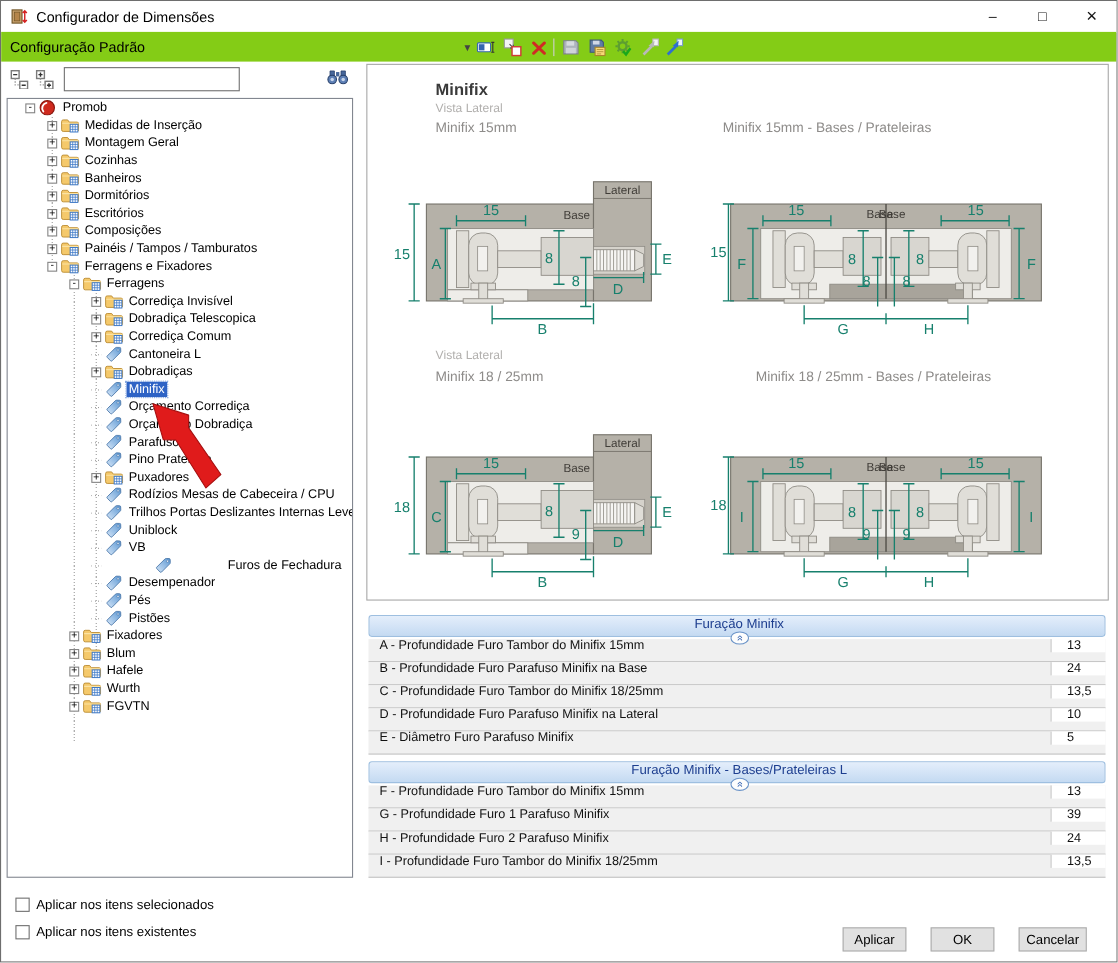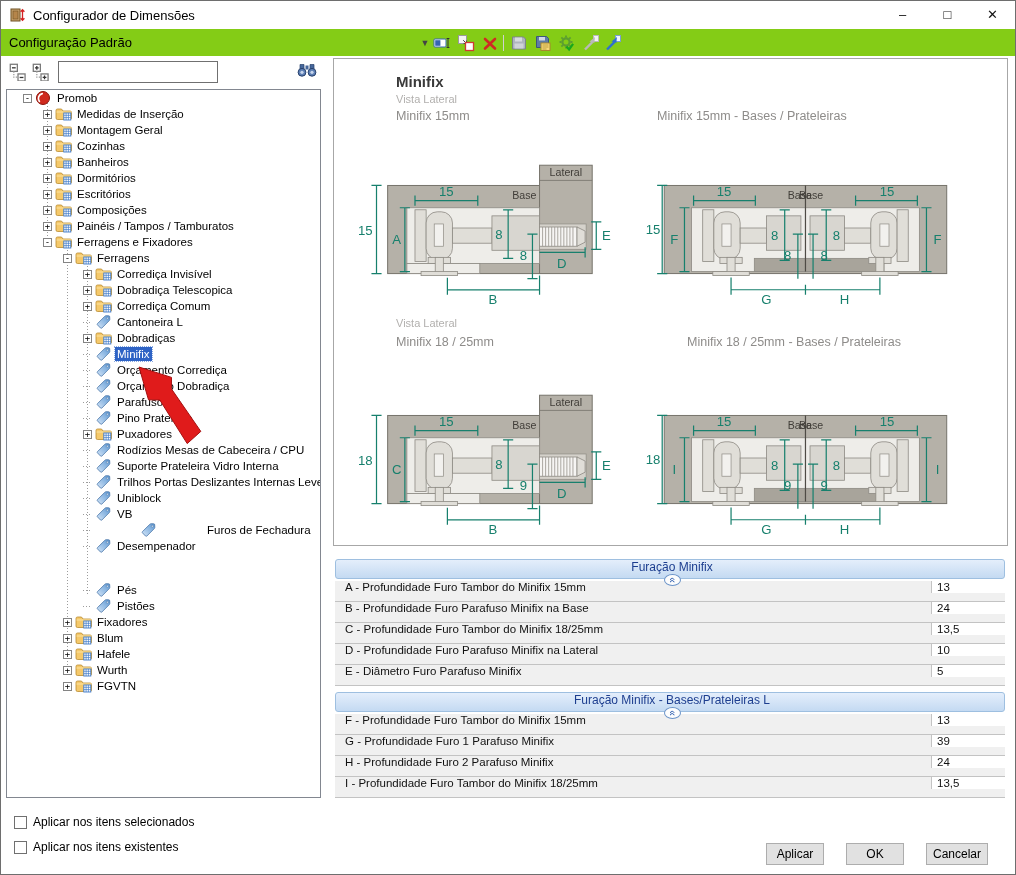--- a/index.html
+++ b/index.html
@@ -53,21 +53,21 @@
   .dimt{fill:#17806d;font-size:13px;text-anchor:middle;}
   .labt{fill:#403d38;font-size:10.5px;text-anchor:middle;}
   
   .tables{position:absolute;left:334px;top:558px;width:670px;}
   .tblsec{margin-bottom:6px;}
   .tblhead{height:20px;background:linear-gradient(#e4eefb,#c4daf2);border:1px solid #9ebfe0;border-radius:3px;color:#1d3e8f;font-size:12px;display:flex;align-items:center;padding:0 4px 0 8px;box-sizing:border-box;justify-content:space-between;margin-bottom:2px;flex-direction:column;}
   .collbtn{width:15px;height:15px;border:1px solid #6a93c8;border-radius:50%;background:#fdfdfd;display:flex;align-items:center;justify-content:center;}
   .chev{display:inline-block;transform:rotate(90deg);font-size:10px;color:#2b5cae;line-height:1;}
   .trow2{height:20px;display:flex;align-items:flex-start;background:#f0f0f0;border-bottom:1px solid #c3c3c3;font-size:11.5px;color:#111;}
   .plbl{flex:none;width:596px;display:flex;align-items:center;padding-left:10px;box-sizing:border-box;}
-  .pval{flex:1;background:#fff;border-left:1px solid #c3c3c3;display:flex;align-items:center;padding-left:5px;}
+  .pval{flex:1;background:#fff;border-left:1px solid #c3c3c3;display:flex;align-items:center;padding-left:14px;margin-left:24px;}
   
   .chkrow{position:absolute;left:13px;display:flex;align-items:center;font-size:12px;color:#000;}
   .chkbox{width:13px;height:13px;border:1px solid #707070;background:#fff;margin-right:6px;box-sizing:border-box;}
   .btn{position:absolute;top:842px;height:22px;background:#e1e1e1;border:1px solid #adadad;font-size:12px;color:#000;display:flex;align-items:center;justify-content:center;box-sizing:border-box;}
 </style>
 </head>
 <body>
 
 <div class="win">
 
@@ -490,36 +490,20 @@
             <defs>
               <linearGradient id="tg" x1="0" y1="1" x2="1" y2="0">
                 <stop offset="0" stop-color="#d5e6f8"></stop>
                 <stop offset="1" stop-color="#5a96d2"></stop>
               </linearGradient>
             </defs>
             <path d="M1,8.6 L8.4,1.2 q0.5,-0.5 1.2,-0.5 l2.6,0.1 q1,0 1,1 l0.1,2.6 q0,0.7 -0.5,1.2 L5.4,13 q-0.7,0.7 -1.4,0 L1,9.9 q-0.7,-0.6 0,-1.3 z" fill="url(#tg)" stroke="#4a76a8" stroke-width="0.8"></path>
             <circle cx="10.8" cy="3.2" r="1" fill="#f4f8fc" stroke="#4a76a8" stroke-width="0.6"></circle>
           </svg>
         </span>
-        <span class="tlbl">Suporte Prateleira Vidro Interna</span>
-      </div>
-      <div class="trow" style="padding-left: 76px;">
-        <span class="exp noexp"></span>
-        <span class="tico">
-          <svg viewBox="0 0 14 14">
-            <defs>
-              <linearGradient id="tg" x1="0" y1="1" x2="1" y2="0">
-                <stop offset="0" stop-color="#d5e6f8"></stop>
-                <stop offset="1" stop-color="#5a96d2"></stop>
-              </linearGradient>
-            </defs>
-            <path d="M1,8.6 L8.4,1.2 q0.5,-0.5 1.2,-0.5 l2.6,0.1 q1,0 1,1 l0.1,2.6 q0,0.7 -0.5,1.2 L5.4,13 q-0.7,0.7 -1.4,0 L1,9.9 q-0.7,-0.6 0,-1.3 z" fill="url(#tg)" stroke="#4a76a8" stroke-width="0.8"></path>
-            <circle cx="10.8" cy="3.2" r="1" fill="#f4f8fc" stroke="#4a76a8" stroke-width="0.6"></circle>
-          </svg>
-        </span>
         <span class="tlbl">Trilhos Portas Deslizantes Internas Leves</span>
       </div>
       <div class="trow" style="padding-left: 76px;">
         <span class="exp noexp"></span>
         <span class="tico">
           <svg viewBox="0 0 14 14">
             <defs>
               <linearGradient id="tg" x1="0" y1="1" x2="1" y2="0">
                 <stop offset="0" stop-color="#d5e6f8"></stop>
                 <stop offset="1" stop-color="#5a96d2"></stop>
@@ -572,21 +556,21 @@
                 <stop offset="0" stop-color="#d5e6f8"></stop>
                 <stop offset="1" stop-color="#5a96d2"></stop>
               </linearGradient>
             </defs>
             <path d="M1,8.6 L8.4,1.2 q0.5,-0.5 1.2,-0.5 l2.6,0.1 q1,0 1,1 l0.1,2.6 q0,0.7 -0.5,1.2 L5.4,13 q-0.7,0.7 -1.4,0 L1,9.9 q-0.7,-0.6 0,-1.3 z" fill="url(#tg)" stroke="#4a76a8" stroke-width="0.8"></path>
             <circle cx="10.8" cy="3.2" r="1" fill="#f4f8fc" stroke="#4a76a8" stroke-width="0.6"></circle>
           </svg>
         </span>
         <span class="tlbl">Desempenador</span>
       </div>
-      <div class="trow" style="padding-left: 76px; margin-top: 28px;">
+      <div class="trow" style="padding-left: 76px;">
         <span class="exp noexp"></span>
         <span class="tico">
           <svg viewBox="0 0 14 14">
             <defs>
               <linearGradient id="tg" x1="0" y1="1" x2="1" y2="0">
                 <stop offset="0" stop-color="#d5e6f8"></stop>
                 <stop offset="1" stop-color="#5a96d2"></stop>
               </linearGradient>
             </defs>
             <path d="M1,8.6 L8.4,1.2 q0.5,-0.5 1.2,-0.5 l2.6,0.1 q1,0 1,1 l0.1,2.6 q0,0.7 -0.5,1.2 L5.4,13 q-0.7,0.7 -1.4,0 L1,9.9 q-0.7,-0.6 0,-1.3 z" fill="url(#tg)" stroke="#4a76a8" stroke-width="0.8"></path>

